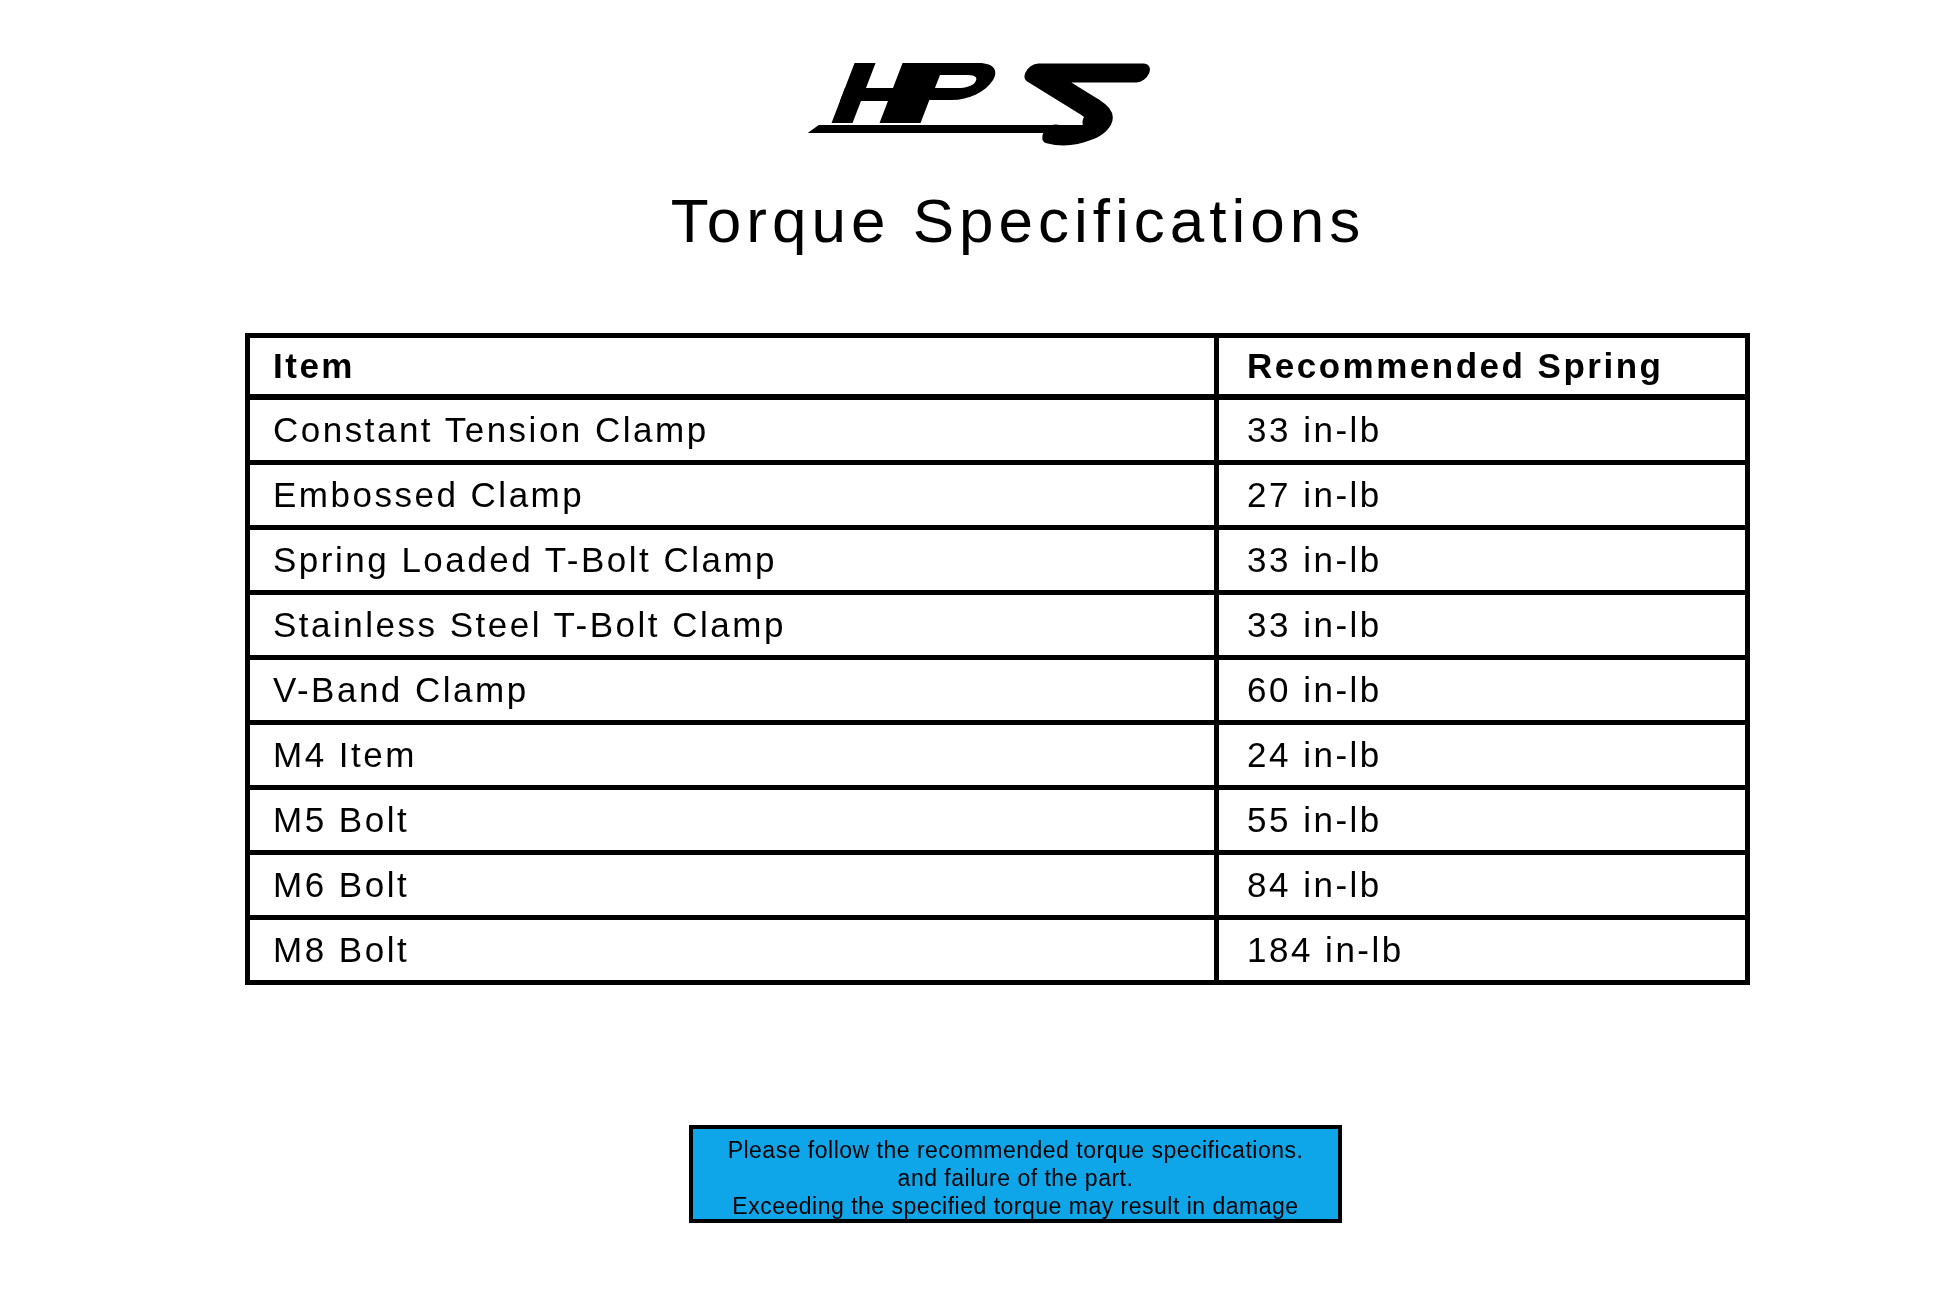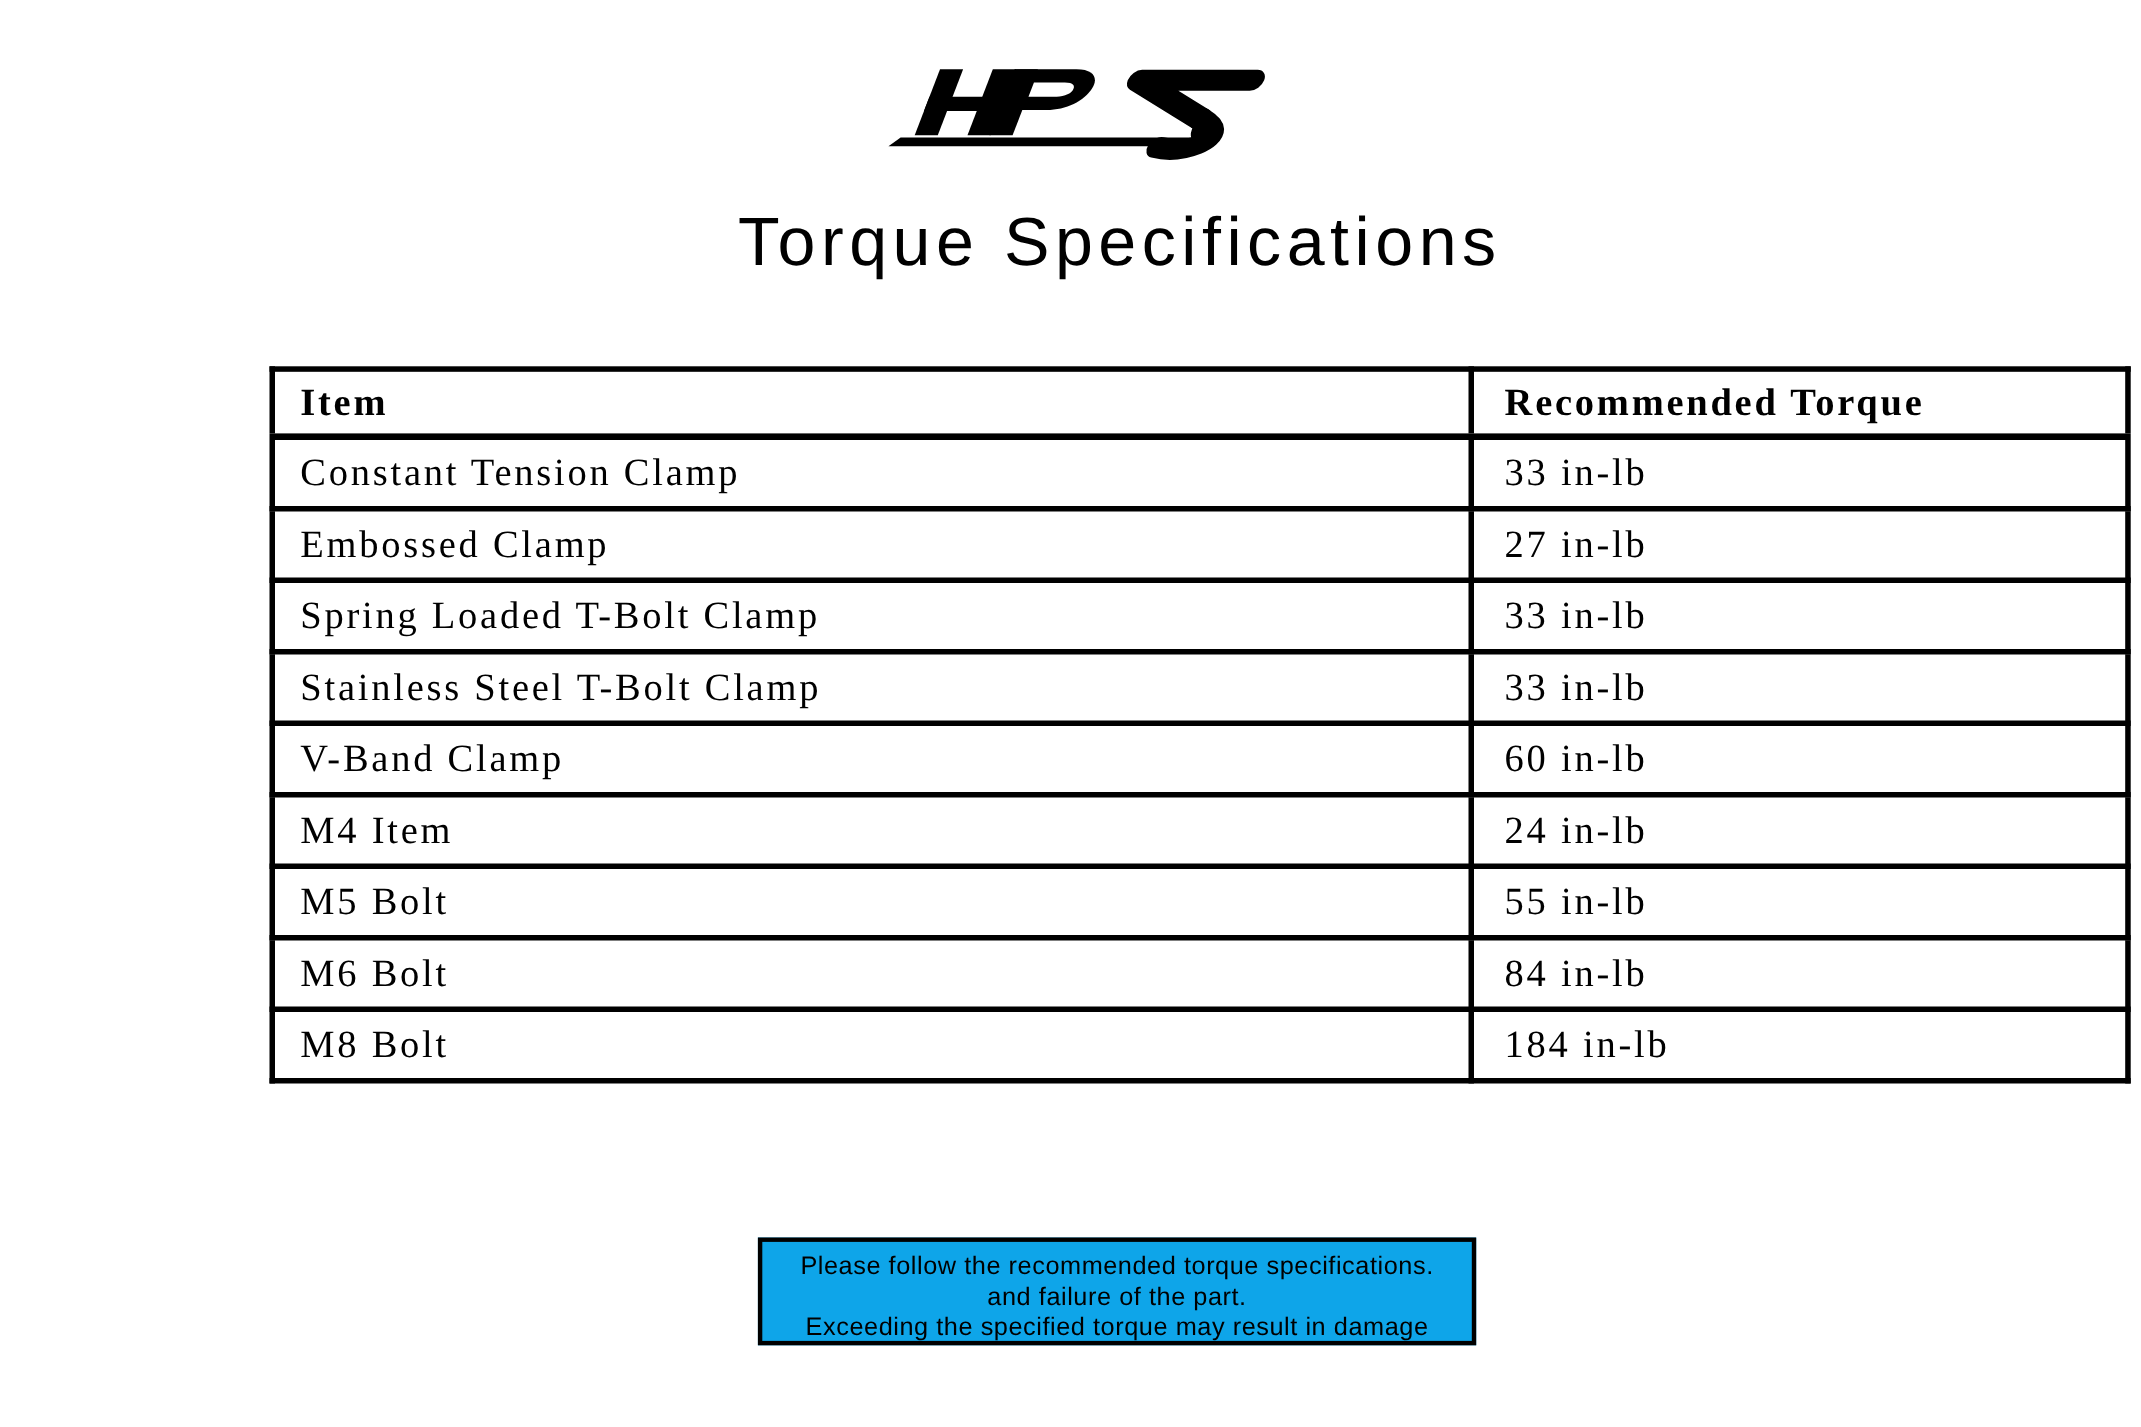--- a/index.html
+++ b/index.html
@@ -33,22 +33,21 @@
     line-height: 62px;
     letter-spacing: 5px;
     color: #000000;
     white-space: nowrap;
     padding-left: 45px;
   }
   .spec-table-wrap {
     position: absolute;
     left: 245px;
     top: 333px;
-    width: 1692px;
-    font-family: Liberation Serif, serif;
+    width: 1505px;
   }
   table.spec-table {
     width: 100%;
     border-collapse: collapse;
     table-layout: fixed;
   }
   table.spec-table col.col-item   { width: 64.6%; }
   table.spec-table col.col-torque { width: 35.4%; }
   table.spec-table th, table.spec-table td {
     border: 5px solid #000000;
@@ -122,21 +121,21 @@
 
   <div class="spec-table-wrap">
     <table class="spec-table">
       <colgroup>
         <col class="col-item">
         <col class="col-torque">
       </colgroup>
       <thead>
         <tr>
           <th>Item</th>
-          <th class="torque-col">Recommended Torque</th>
+          <th class="torque-col">Recommended Spring</th>
         </tr>
       </thead>
       <tbody>
         <tr>
           <td>Constant Tension Clamp</td>
           <td class="torque-col">33 in-lb</td>
         </tr>
         <tr>
           <td>Embossed Clamp</td>
           <td class="torque-col">27 in-lb</td>

